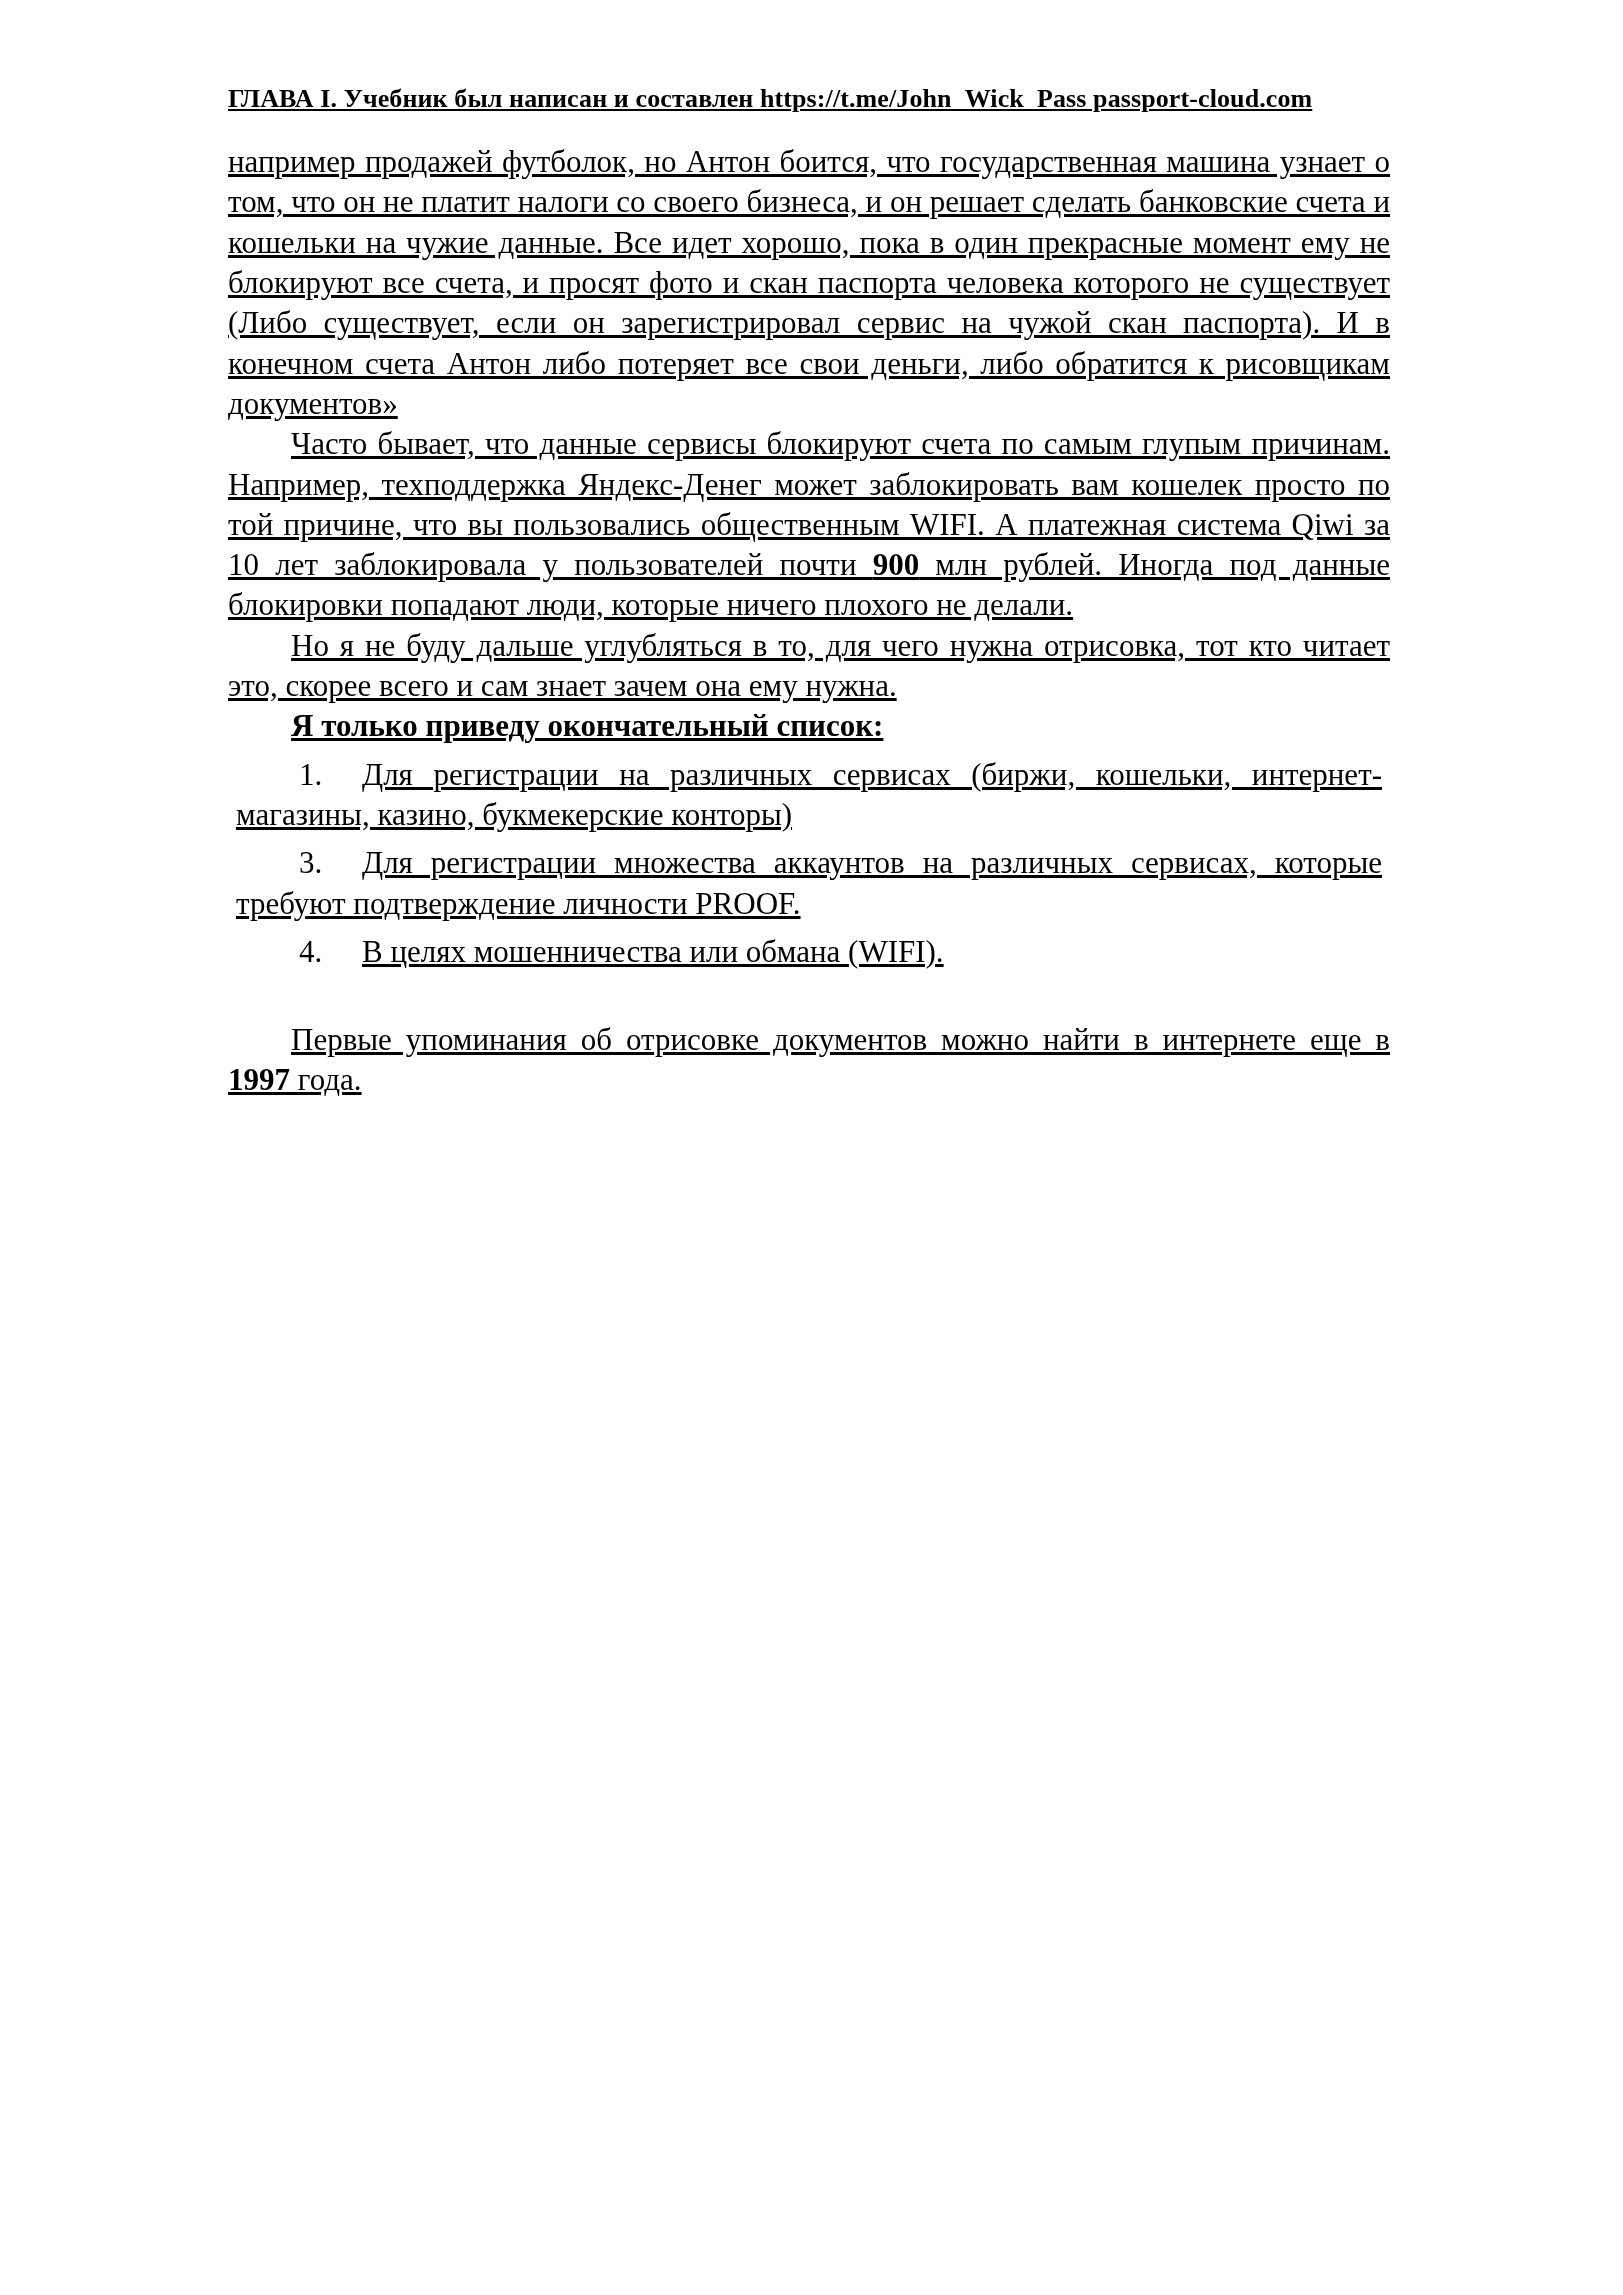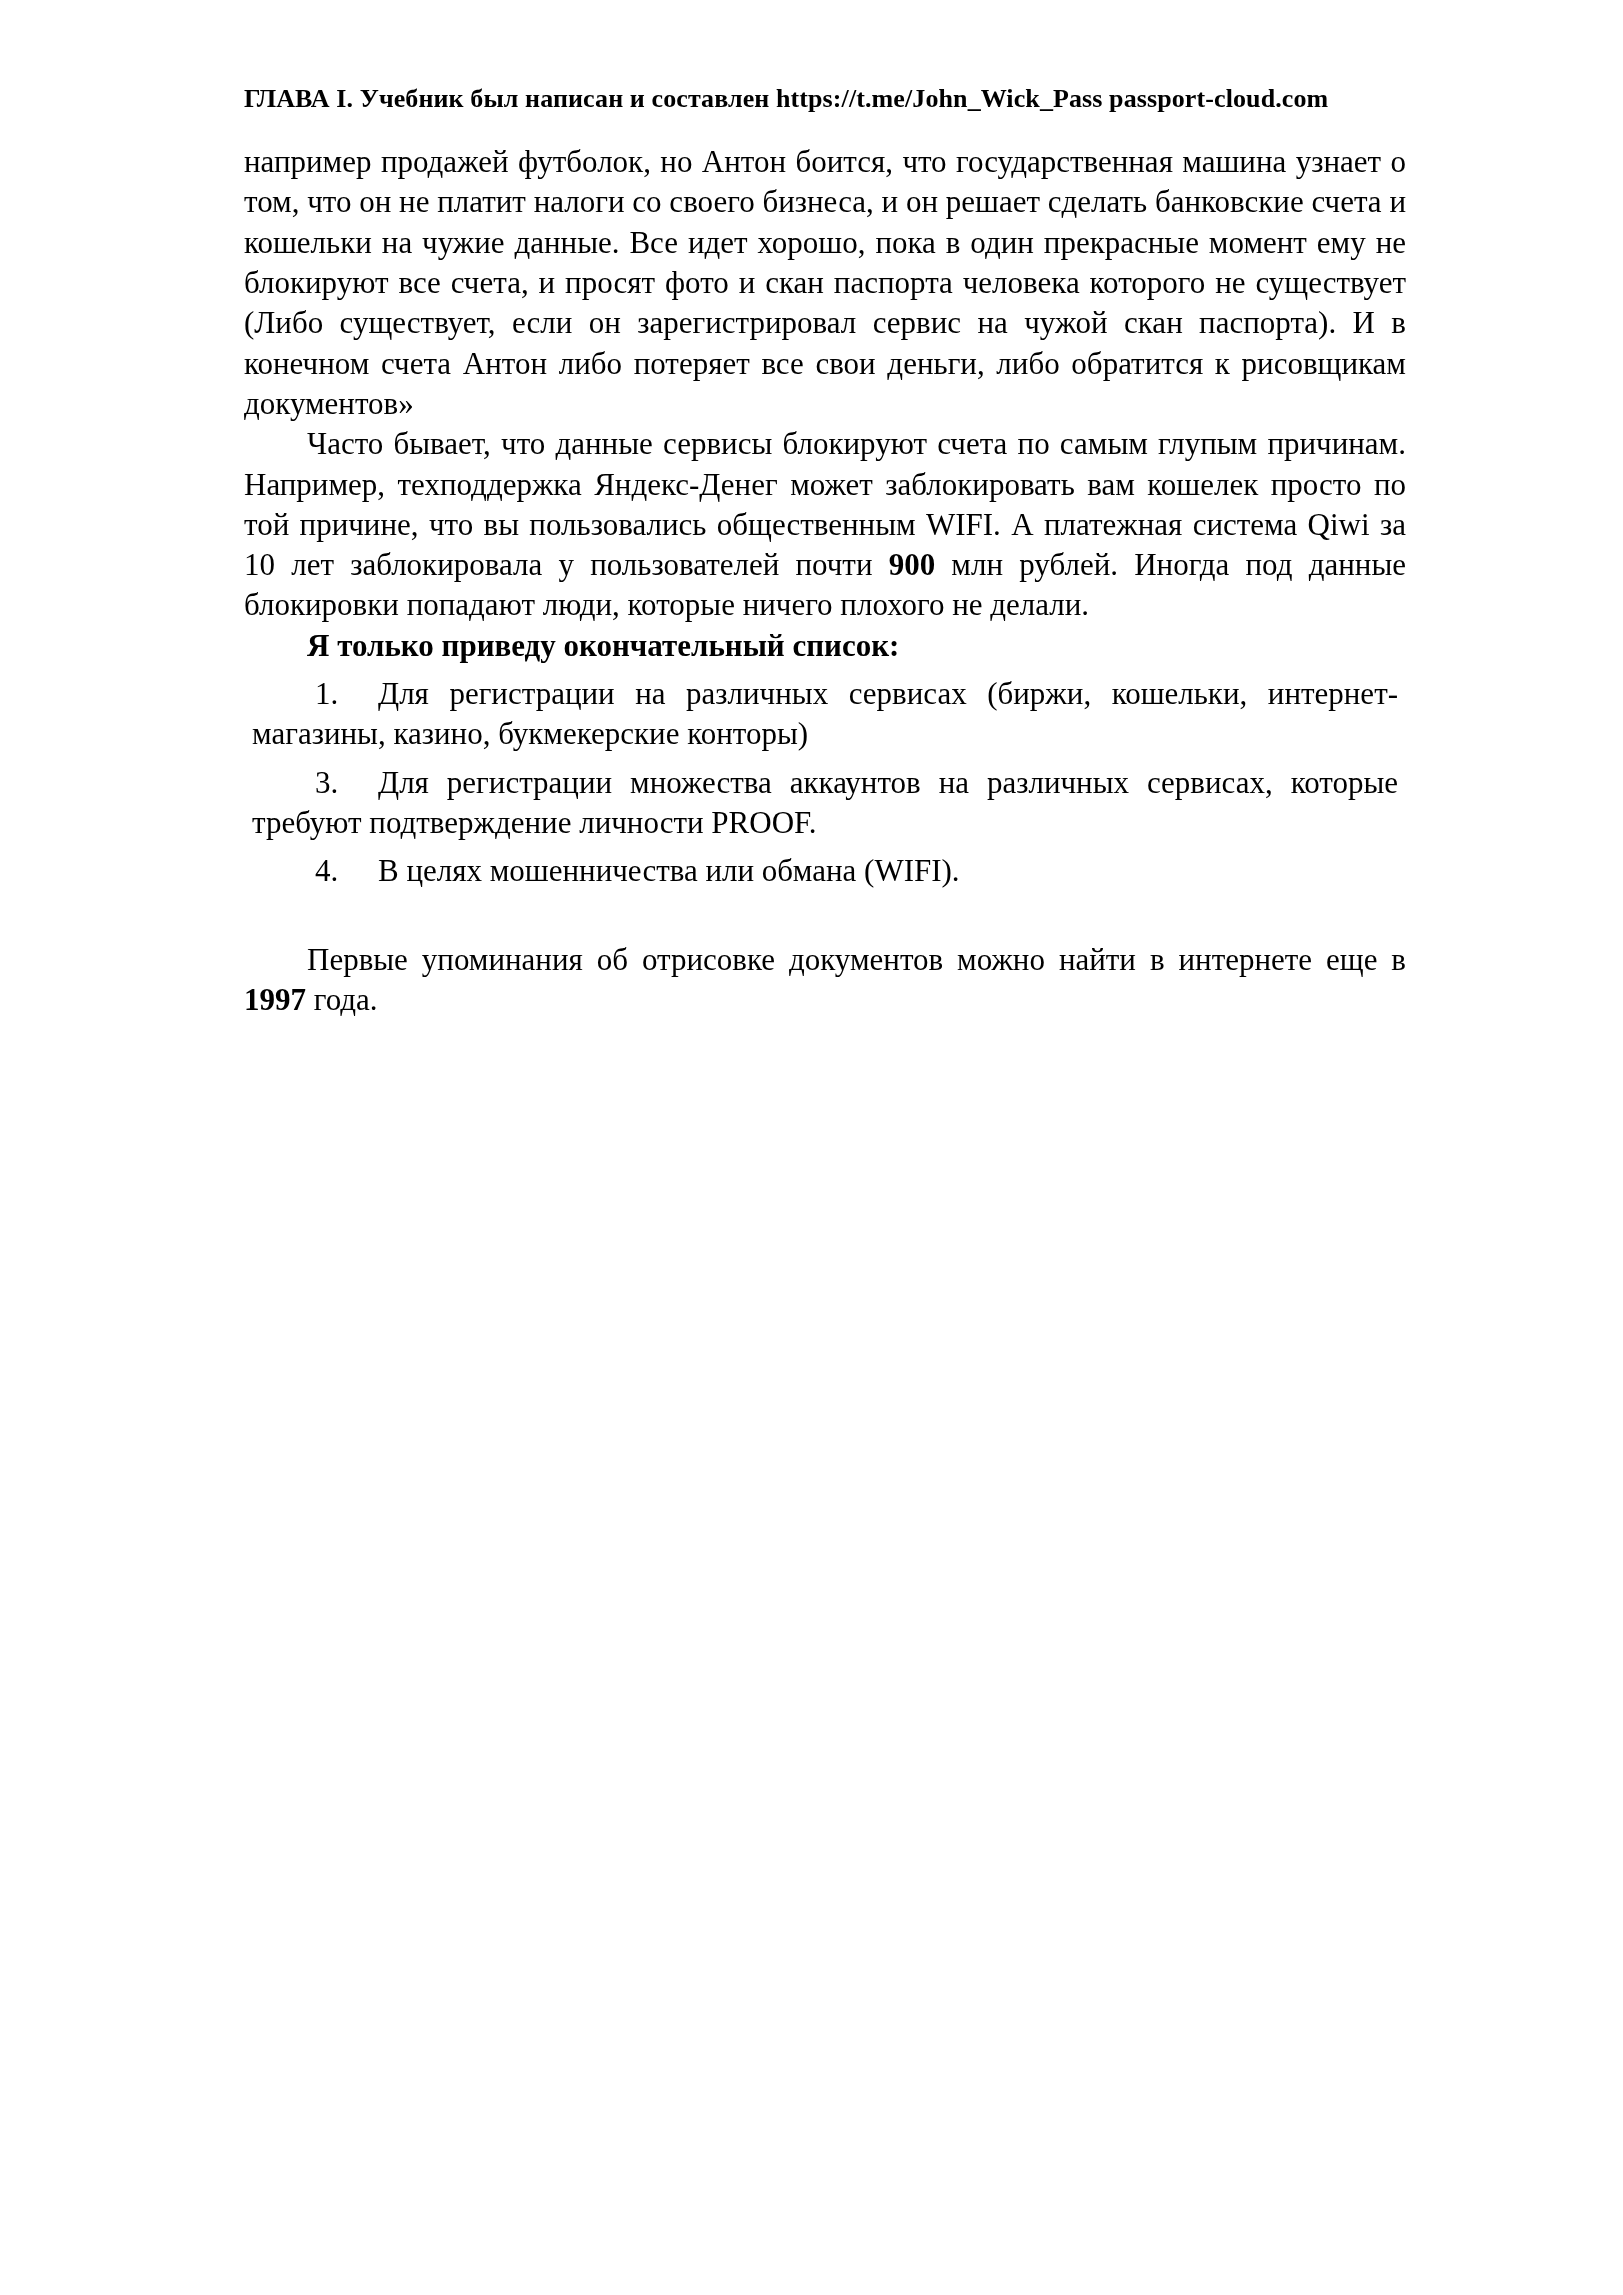--- a/index.html
+++ b/index.html
@@ -17,23 +17,24 @@
   }
   .page {
     position: absolute;
     left: 0; top: 0;
     width: 1623px;
     height: 2295px;
     background: #ffffff;
   }
   .content {
     position: absolute;
-    left: 244px;
+    left: 228px;
     top: 84px;
     width: 1162px;
+    text-decoration: underline;
   }
   .doc-header {
     font-size: 26px;
     font-weight: bold;
     line-height: 1.18;
     margin: 0 0 27.5px 0;
     text-align: left;
     letter-spacing: 0.1px;
   }
   p.body-par {
@@ -79,20 +80,21 @@
 <div class="page">
   <div class="content">
 
     <div class="doc-header">ГЛАВА I. Учебник был написан и составлен https://t.me/John_Wick_Pass passport-cloud.com</div>
 
     <p class="body-par">например продажей футболок, но Антон боится, что государственная машина узнает о том, что он не платит налоги со своего бизнеса, и он решает сделать банковские счета и кошельки на чужие данные. Все идет хорошо, пока в один прекрасные момент ему не блокируют все счета, и просят фото и скан паспорта человека которого не существует (Либо существует, если он зарегистрировал сервис на чужой скан паспорта). И в конечном счета Антон либо потеряет все свои деньги, либо обратится к рисовщикам документов»</p>
 
     <p class="body-par indented"><span>Часто бывает, что данные сервисы блокируют счета по самым глупым причинам. Например, техподдержка Яндекс-Денег может заблокировать вам кошелек просто по той причине, что вы пользовались общественным WIFI. А платежная система Qiwi за 10 лет заблокировала у пользователей почти </span><span class="b">900</span><span> млн рублей. Иногда под данные блокировки попадают люди, которые ничего плохого не делали.</span></p>
 
 
+    <p class="body-par indented">Но я не буду дальше углубляться в то, для чего нужна отрисовка, тот кто читает это, скорее всего и сам знает зачем она ему нужна.</p>
 
     <p class="body-par indented heading-bold">Я только приведу окончательный список:</p>
 
     <p class="list-item"><span class="li-num">1.</span><span>Для регистрации на различных сервисах (биржи, кошельки, интернет-магазины, казино, букмекерские конторы)</span></p>
 
 
     <p class="list-item"><span class="li-num">3.</span><span>Для регистрации множества аккаунтов на различных сервисах, которые требуют подтверждение личности PROOF.</span></p>
 
     <p class="list-item"><span class="li-num">4.</span><span>В целях мошенничества или обмана (WIFI).</span></p>
 

